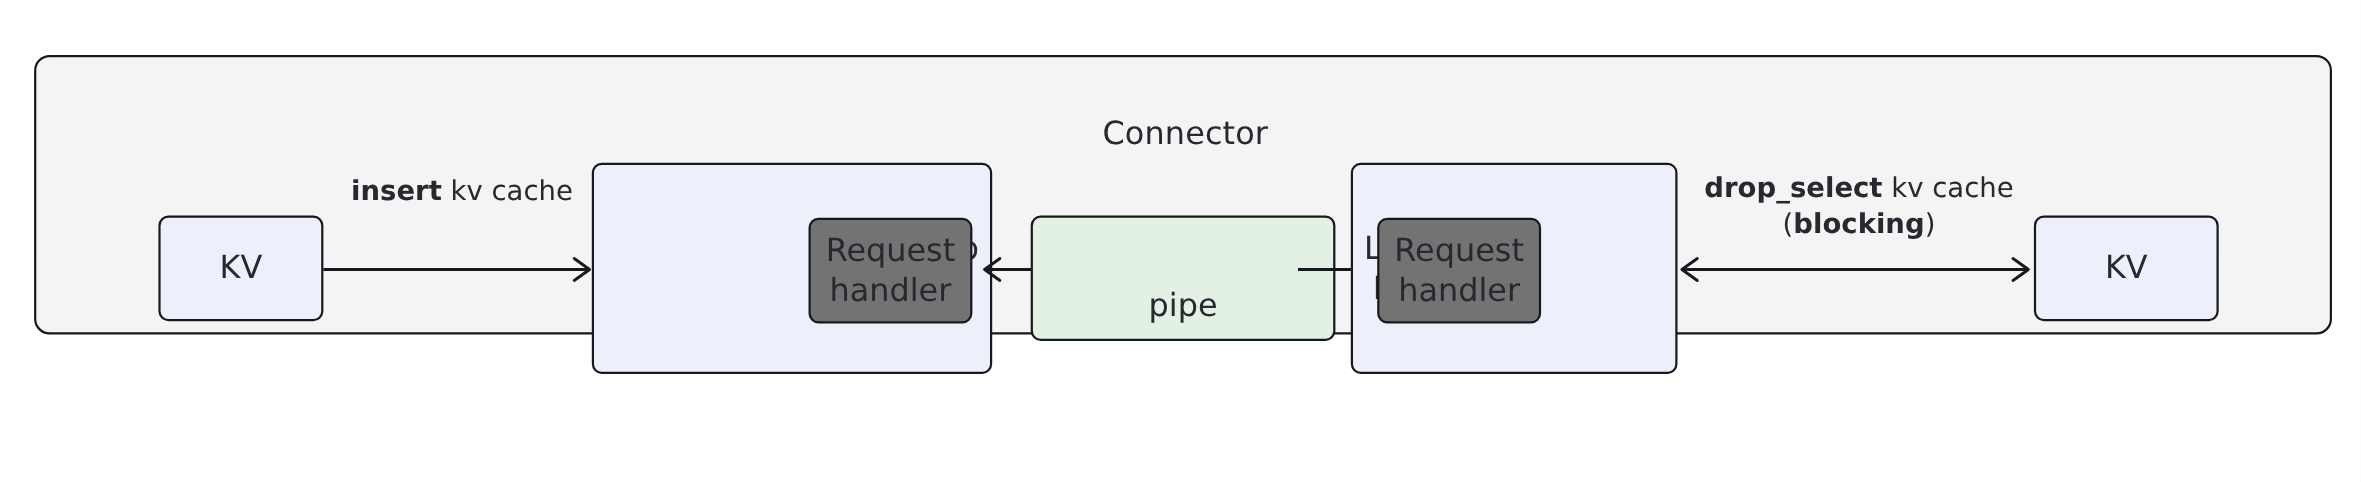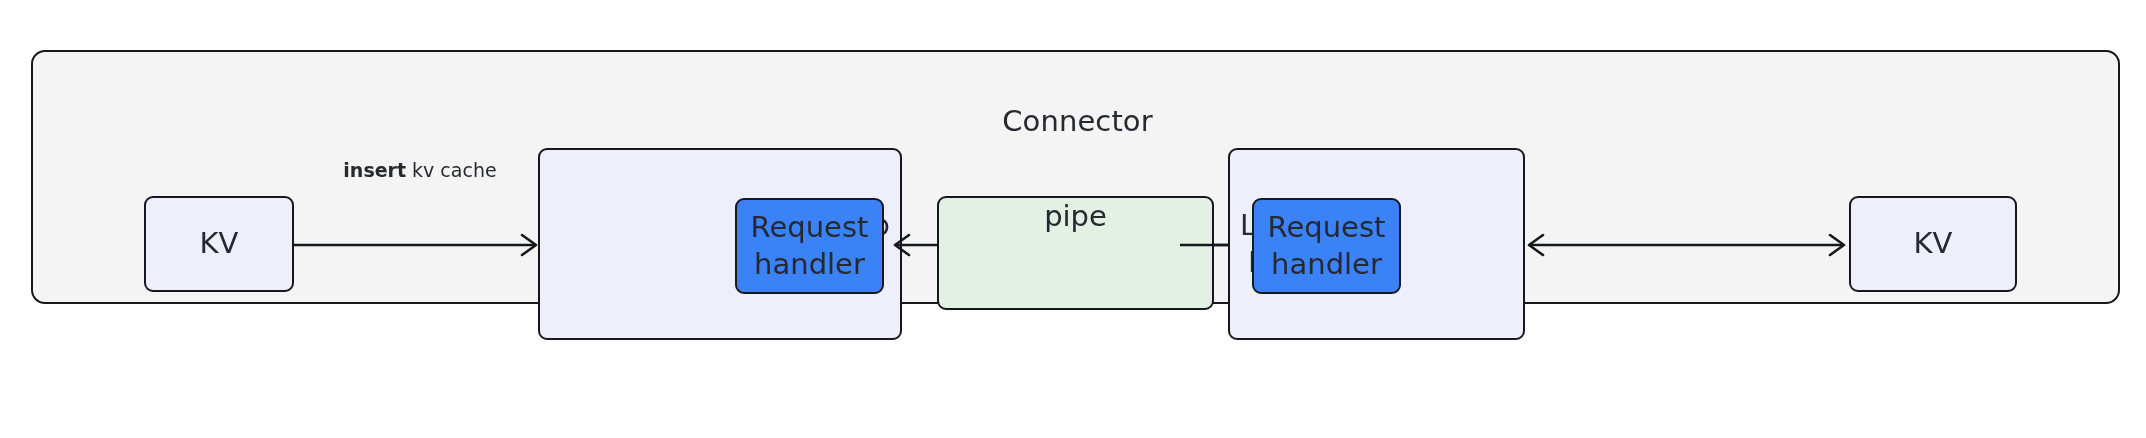--- a/index.html
+++ b/index.html
@@ -88,39 +88,39 @@
     line-height: 1.28;
     color: #26292f;
     text-align: center;
   }
   
   .request-handler {
     position: absolute;
     box-sizing: border-box;
     width: 149px; height: 96px;
     top: 48px;
-    background: #3b82f6;
+    background: #737373;
     border: 2.5px solid #16181d;
     border-radius: 9px;
     display: flex;
     flex-direction: column;
     align-items: center;
     justify-content: center;
     font-size: 29px;
     line-height: 1.28;
     color: #26292f;
     text-align: center;
   }
   #request-handler-left  { right: 16px; }
   #request-handler-right { left: 22px; }
 
   
   #pipe {
     left: 937px; top: 196px; width: 277px; height: 114px;
-    justify-content: flex-start;
+    justify-content: flex-end;
     padding-bottom: 12px;
   }
   
   #kv-consumer {
     left: 1849px; top: 196px; width: 168px; height: 96px;
   }
 
   
   .arrow-svg {
     position: absolute;
@@ -137,21 +137,21 @@
     stroke-width: 2.6;
     stroke-linecap: round;
     stroke-linejoin: round;
   }
 
   
   .edge-label {
     position: absolute;
     text-align: center;
     color: #26292f;
-    font-size: 19px;
+    font-size: 25px;
     line-height: 1.3;
     white-space: nowrap;
   }
   .edge-label b { font-weight: 700; }
   #label-insert {
     left: 230px;
     top: 158px;
     width: 380px;
   }
   #label-drop-select {
@@ -211,20 +211,24 @@
     <div class="request-handler" id="request-handler-right">
       <span class="ln">Request</span>
       <span class="ln">handler</span>
     </div>
     <div class="lb-label">
       <span class="ln">Lookup</span>
       <span class="ln">Buffer</span>
     </div>
   </div>
 
+  <div class="edge-label" id="label-drop-select">
+    <div><b>drop_select</b><span> kv cache</span></div>
+    <div><span>(</span><b>blocking</b><span>)</span></div>
+  </div>
 
   <svg class="arrow-svg" style="left:1524px; top:228px;" width="326" height="34">
     <line class="arrow-line" x1="6" y1="17" x2="318" y2="17"></line>
     <polyline class="arrow-head" points="19,7 5,17 19,27"></polyline>
     <polyline class="arrow-head" points="306,7 320,17 306,27"></polyline>
   </svg>
 
   <div class="node node-blue" id="kv-consumer">
     <span class="ln">KV</span>
   </div>

